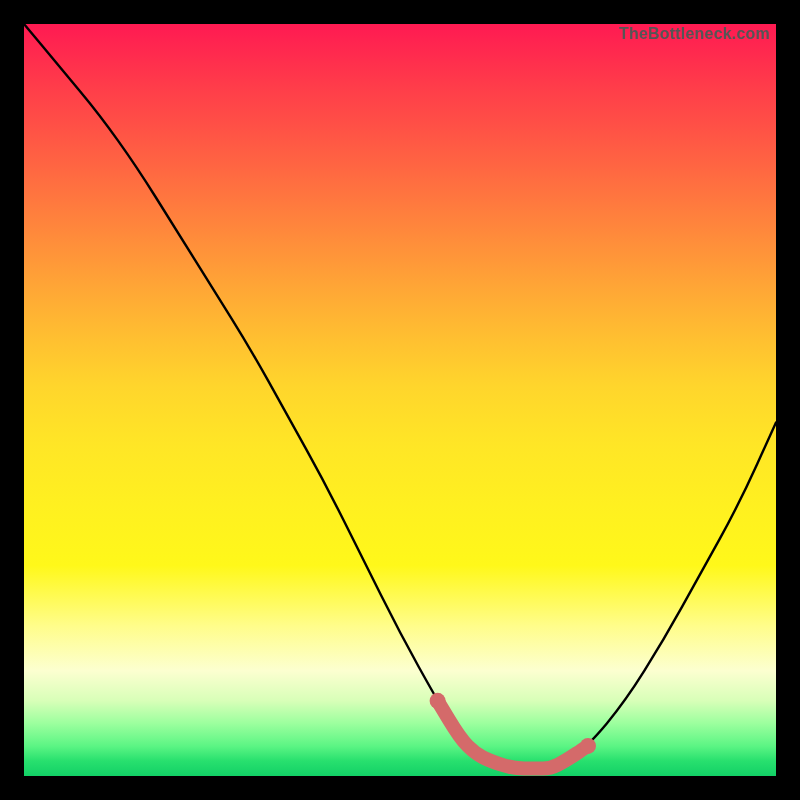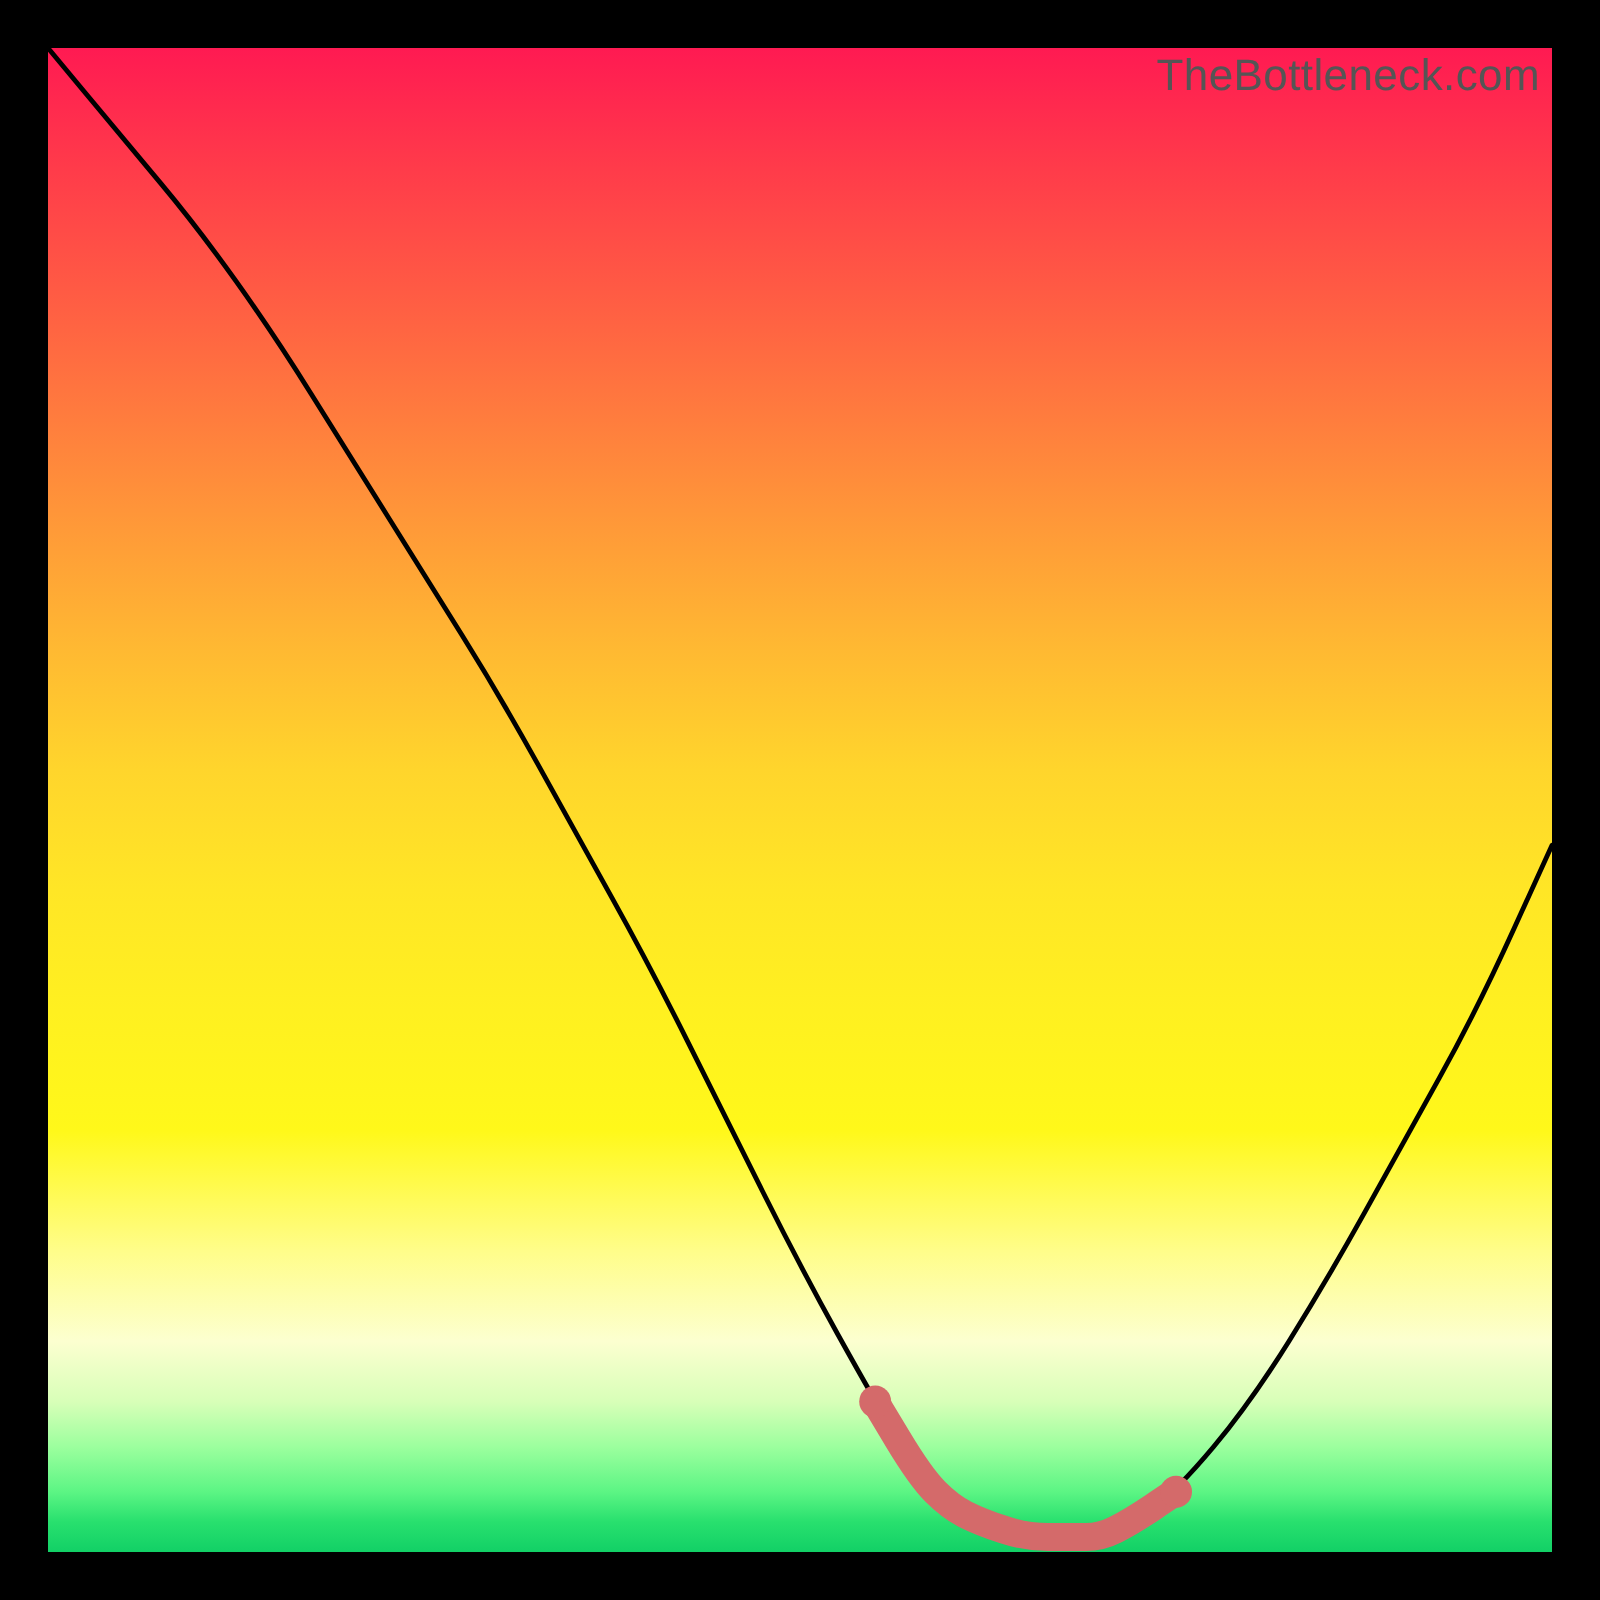--- a/index.html
+++ b/index.html
@@ -43,22 +43,22 @@
       #5cf584 96%,
       #28e06e 98%,
       #12d066 100%
     );
   }
   .watermark {
     position: absolute;
     top: 1px;
     right: 6px;
     color: #555555;
-    font-size: 22px;
-    font-weight: 400;
+    font-size: 16px;
+    font-weight: 700;
     letter-spacing: 0.2px;
     user-select: none;
   }
   svg.curve {
     position: absolute;
     left: 0;
     top: 0;
     width: 752px;
     height: 752px;
     overflow: visible;

